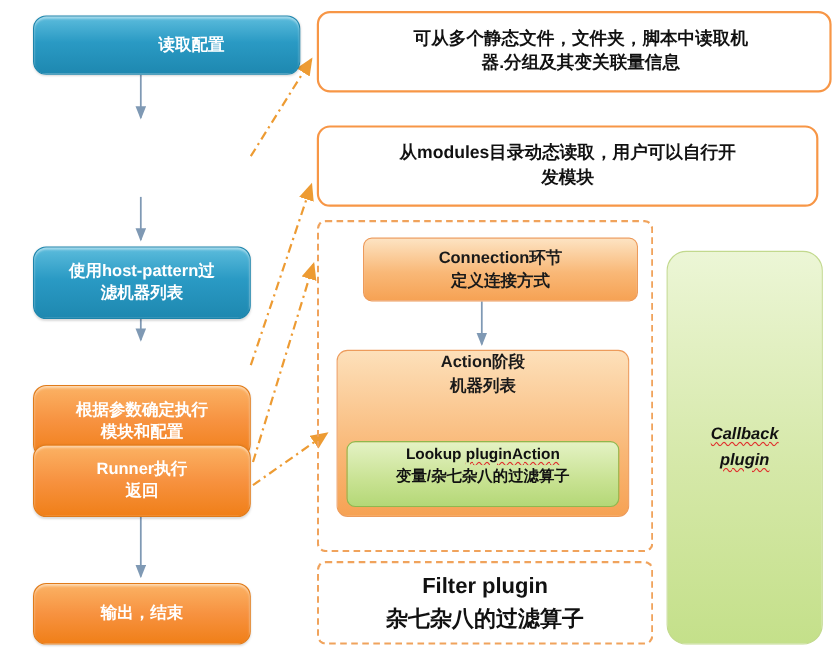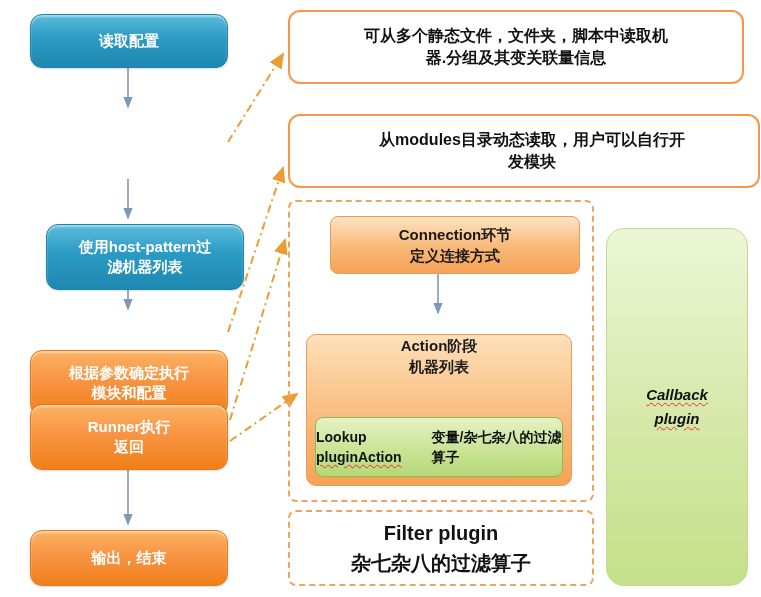--- a/index.html
+++ b/index.html
@@ -12,65 +12,65 @@
   
   .step{
     position:absolute;left:30px;width:196px;border-radius:12px;
     display:flex;align-items:center;justify-content:center;
     color:#fff;font-weight:bold;font-size:15px;text-align:center;
     white-space:pre-line;line-height:1.35;
     box-shadow:inset 0 2px 2px rgba(255,255,255,.45), 0 1px 2px rgba(0,0,0,.15);
   }
   .step.blue{background:linear-gradient(to bottom,#5cbcdc 0%,#2a9ac4 45%,#1e88b0 100%);border:1px solid #1d84ab;}
   .step.orange{background:linear-gradient(to bottom,#fbb264 0%,#f79240 50%,#f07f18 100%);border:1px solid #e07b1a;}
-  #s1{top:14px;height:52px;}
+  #s1{top:14px;height:52px;padding-left:45px;}
   #s2{top:113px;height:64px;}
-  #s3{top:224px;height:64px;margin-left:16px;}
+  #s3{top:224px;height:64px;}
   #s4{top:314px;height:64px;margin-top:36px;}
   #s5{top:404px;height:64px;}
   #s6{top:530px;height:54px;}
 
   
   .callout{
     position:absolute;left:288px;width:452px;background:#fff;
     border:2px solid #F79646;border-radius:12px;
     display:flex;align-items:center;justify-content:center;
     font-weight:bold;font-size:16px;color:#111;text-align:center;
     white-space:pre-line;line-height:1.4;
   }
-  #calloutA{top:10px;height:70px;}
-  #calloutB{top:114px;height:70px;padding-left:16px;}
+  #calloutA{top:10px;height:70px;padding-left:12px;}
+  #calloutB{top:114px;height:70px;}
 
   
   #pluginPanel{
     position:absolute;left:288px;top:200px;width:302px;height:298px;
     border:2px dashed #F0A35C;border-radius:8px;background:transparent;
   }
   #connectionBox{
     position:absolute;left:314px;top:216px;width:248px;height:56px;
     background:linear-gradient(to bottom,#fde3c2 0%,#f9b877 55%,#f6a254 100%);
     border:1px solid #ED9B5B;border-radius:8px;
     display:flex;align-items:center;justify-content:center;
     font-weight:bold;font-size:15px;color:#1a1a1a;text-align:center;white-space:pre-line;line-height:1.4;margin-left:16px;
   }
   #actionBox{
-    position:absolute;left:306px;top:334px;width:264px;height:150px;
+    position:absolute;left:306px;top:318px;width:264px;height:150px;
     background:linear-gradient(to bottom,#fde0ba 0%,#f9b877 60%,#f6a254 100%);
     border:1px solid #ED9B5B;border-radius:10px;
     display:flex;flex-direction:column;gap:40px;
   }
   #actionLabel{
     flex:1;display:flex;align-items:center;justify-content:center;
     font-weight:bold;font-size:15px;color:#1a1a1a;text-align:center;white-space:pre-line;line-height:1.4;
   }
   #lookupBox{
     margin:0 8px 8px 8px;height:62px;
     background:linear-gradient(to bottom,#e4f2c4 0%,#c8e292 60%,#b4d877 100%);
     border:1px solid #8FB84E;border-radius:8px;
-    display:flex;flex-direction:row;align-items:center;justify-content:flex-end;
+    display:flex;flex-direction:column;align-items:center;justify-content:flex-start;
     font-weight:bold;font-size:14px;color:#111;line-height:1.45;
   }
   .wavy{text-decoration:underline wavy #e0312e;text-decoration-thickness:1px;text-underline-offset:2px;}
 
   
   #filterBox{
     position:absolute;left:288px;top:510px;width:302px;height:72px;
     border:2px dashed #F0A35C;border-radius:8px;background:#fff;
     display:flex;flex-direction:column;align-items:center;justify-content:center;
     font-weight:bold;font-size:20px;color:#111;line-height:1.5;

